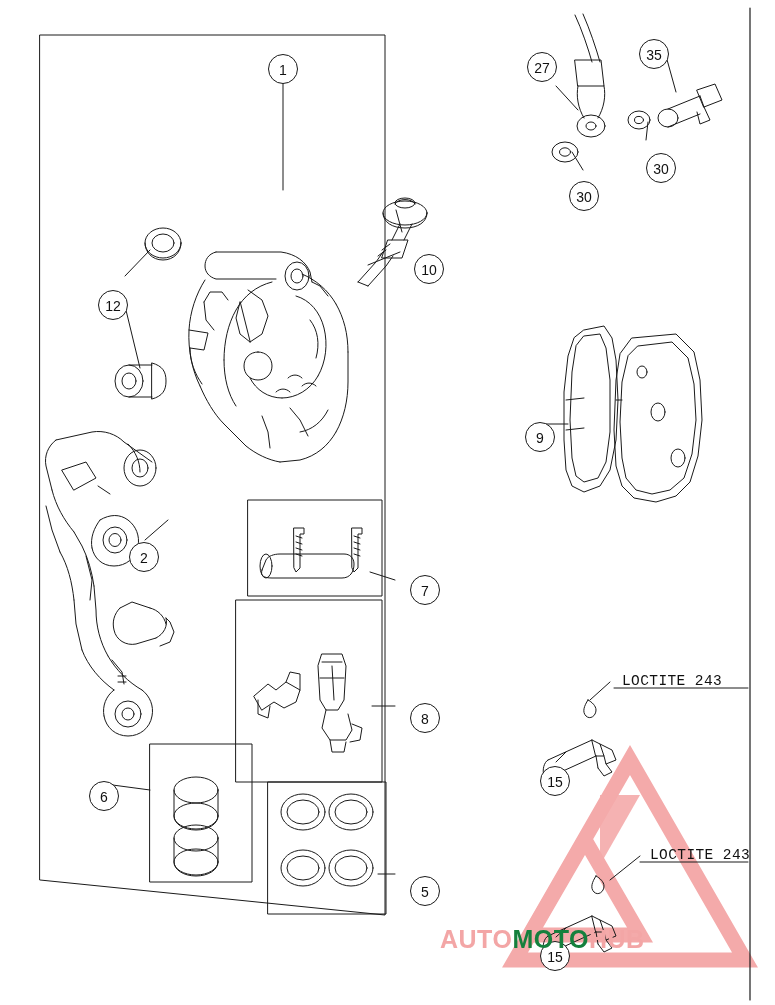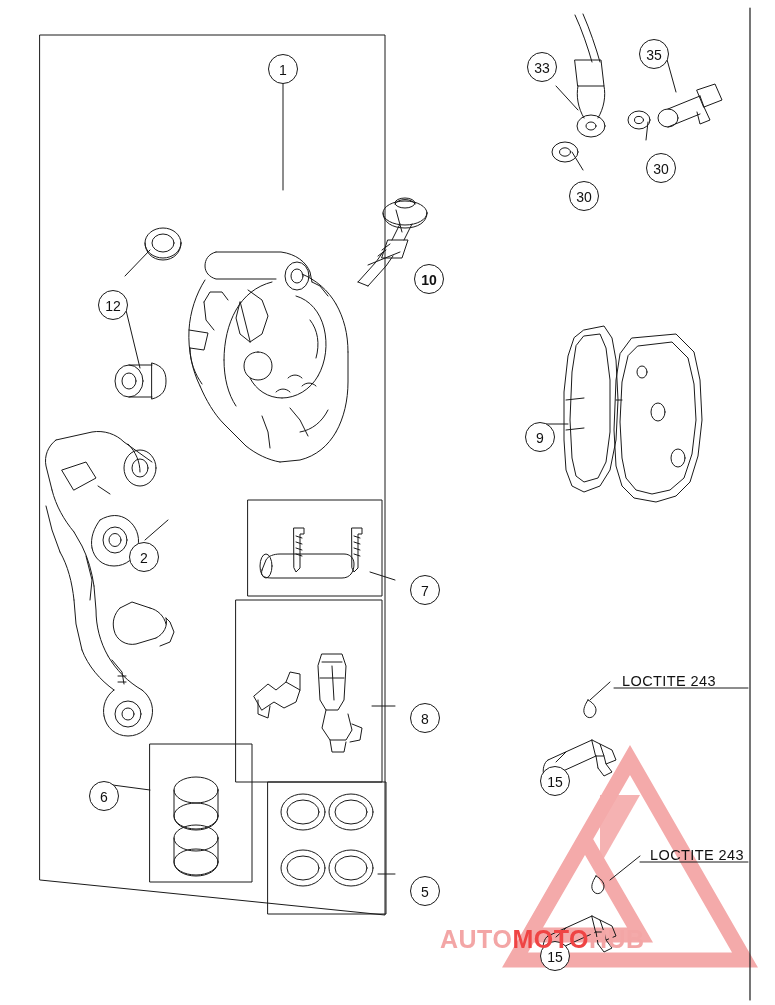--- a/index.html
+++ b/index.html
@@ -38,38 +38,38 @@
     line-height: 30px;
     text-align: center;
     font-family: "Liberation Sans", sans-serif;
     box-sizing: border-box;
   }
   .loctite-label {
     position: absolute;
     font-size: 14.5px;
     letter-spacing: 0.4px;
     color: #111111;
-    font-family: Liberation Sans, sans-serif;
+    font-family: Liberation Mono, monospace;
     white-space: nowrap;
   }
   .watermark {
     position: absolute;
     pointer-events: none;
   }
   #wm-text {
     left: 440px;
     top: 925px;
     font-size: 25px;
     font-weight: bold;
     letter-spacing: 0.5px;
     color: #f3a6a6;
     font-family: "Liberation Sans", sans-serif;
   }
   #wm-text .dark {
-    color: #ef4444;
+    color: #15803d;
   }
 </style>
 </head>
 <body>
 
 <div id="stage">
 
   <svg class="layer watermark" viewBox="0 0 775 1005">
     <g fill="none" stroke="#f4aaaa" stroke-width="15">
       <path d="M630 760 L745 960 L515 960 Z"></path>
@@ -285,25 +285,25 @@
       <path d="M606 940 L612 948 L604 952 L598 944"></path>
       <path d="M596 932 L598 944"></path>
       <path d="M596 876 C592 882 590 888 594 892 C598 896 604 892 604 886 C604 882 600 878 596 876 Z"></path>
 
       <path d="M614 688 L748 688"></path>
       <path d="M640 862 L748 862"></path>
     </g>
   </svg>
 
   <div class="callout" style="left:268px; top:54px;">1</div>
-  <div class="callout" style="left:527px; top:52px;">33</div>
+  <div class="callout" style="left:527px; top:52px;">27</div>
   <div class="callout" style="left:639px; top:39px;">35</div>
   <div class="callout" style="left:646px; top:153px;">30</div>
   <div class="callout" style="left:569px; top:181px;">30</div>
-  <div class="callout" style="left:414px; top:264px;font-weight:bold;">10</div>
+  <div class="callout" style="left:414px; top:254px;">10</div>
   <div class="callout" style="left:98px; top:290px;">12</div>
   <div class="callout" style="left:525px; top:422px;">9</div>
   <div class="callout" style="left:129px; top:542px;">2</div>
   <div class="callout" style="left:410px; top:575px;">7</div>
   <div class="callout" style="left:410px; top:703px;">8</div>
   <div class="callout" style="left:89px; top:781px;">6</div>
   <div class="callout" style="left:410px; top:876px;">5</div>
   <div class="callout" style="left:540px; top:766px;">15</div>
   <div class="callout" style="left:540px; top:941px;">15</div>
 

